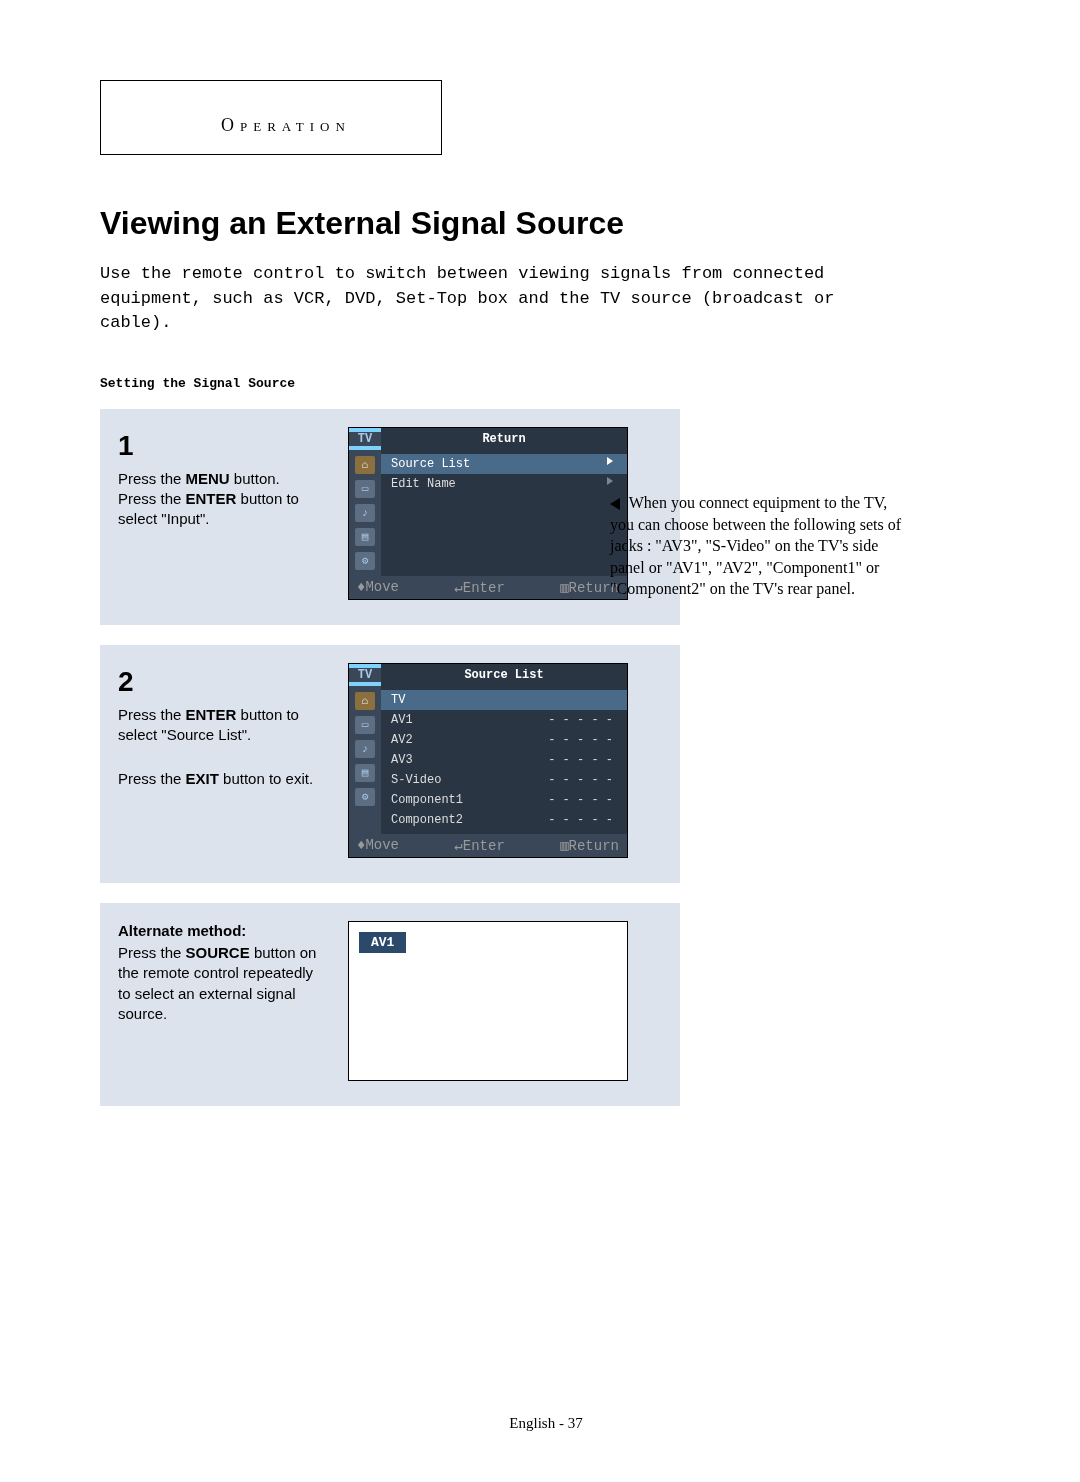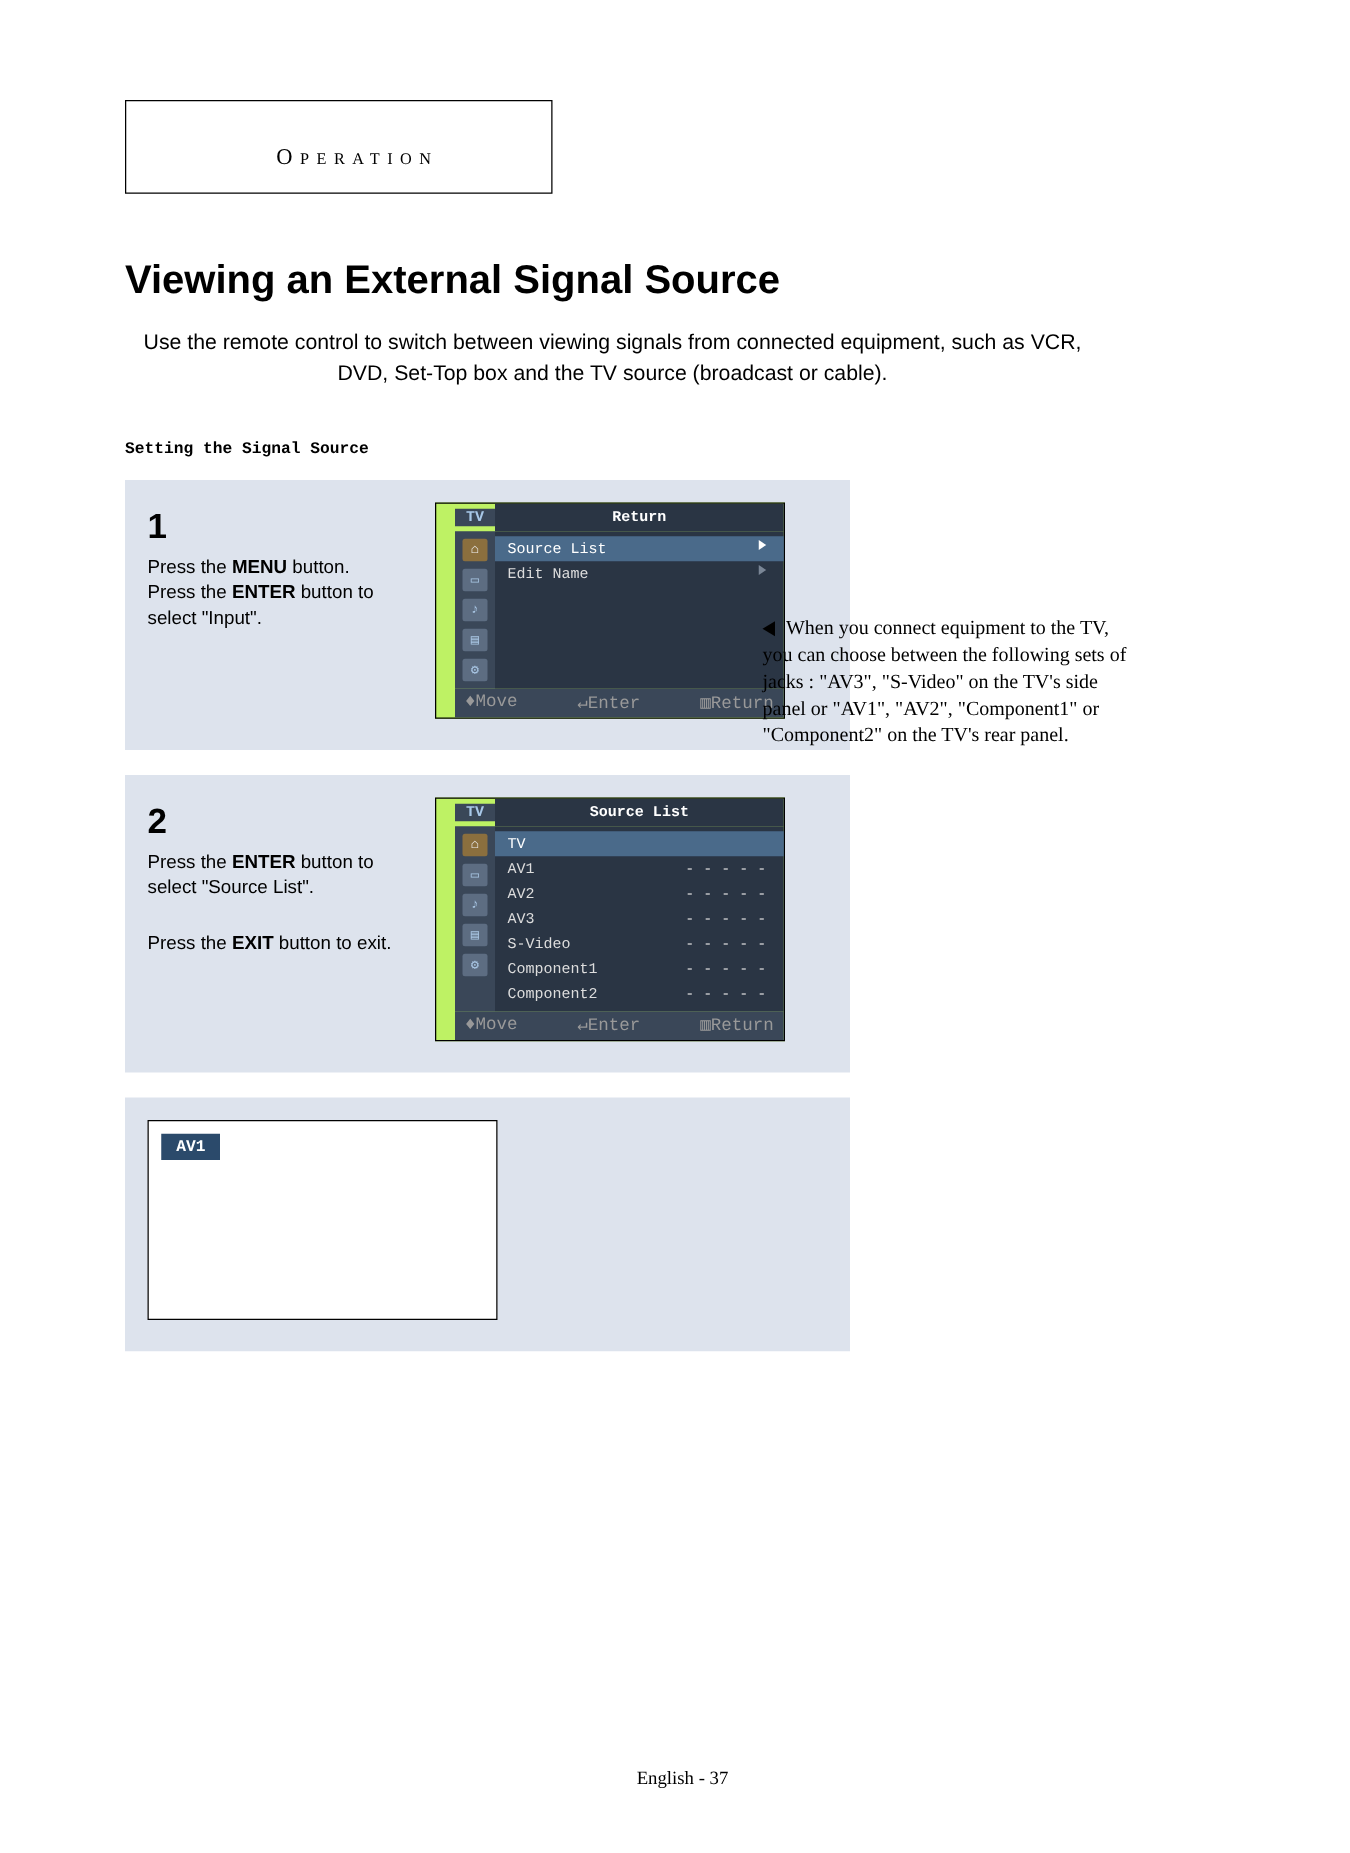--- a/index.html
+++ b/index.html
@@ -24,26 +24,25 @@
       font-variant: small-caps;
       font-family: Georgia, serif;
     }
     .main-title {
       font-family: Arial, Helvetica, sans-serif;
       font-weight: 900;
       font-size: 32px;
       margin-bottom: 20px;
     }
     .intro-text {
-      font-family: Liberation Sans, sans-serif;
+      font-family: Liberation Mono, monospace;
       font-size: 17px;
       line-height: 1.45;
       margin-bottom: 40px;
       max-width: 780px;
-      text-align: center;
     }
     .sub-heading {
       font-family: Liberation Mono, monospace;
       font-weight: 900;
       font-size: 13px;
       margin-bottom: 18px;
     }
     .step-block {
       background: #dde3ed;
       padding: 18px 18px 25px 18px;
@@ -71,26 +70,25 @@
     }
     .alt-block {
       background: #dde3ed;
       padding: 18px 18px 25px 18px;
       width: 580px;
       display: flex;
       gap: 20px;
     }
     .menu-screen {
       width: 280px;
-      background: #bef264;
+      background: #7dd3fc;
       border: 1px solid #000;
       font-family: 'Courier New', monospace;
       font-size: 12px;
       color: #fff;
-      padding-left: 15px;
     }
     .menu-header-row { display:flex; height:22px; align-items:center; }
     .menu-tv { background:#3a4758; color:#a8c8e8; width:32px; text-align:center; font-weight:bold; }
     .menu-title-cell { flex:1; background:#2a3544; text-align:center; color:#fff; font-weight:bold; line-height:22px; }
     .menu-body { display:flex; }
     .menu-icons { width:32px; background:#3a4758; display:flex; flex-direction:column; align-items:center; gap:6px; padding:6px 0; }
     .icon-sq { width:20px; height:18px; background:#5d6d82; border-radius:2px; display:flex; align-items:center; justify-content:center; color:#a9c6e4; font-size:11px; }
     .icon-sq.active { background:#8b6f3e; color:#eee; }
     .menu-list { flex:1; background:#2a3544; padding:4px 0; }
     .menu-item { display:flex; justify-content:space-between; padding:3px 14px 3px 10px; color:#ddd; }
@@ -273,20 +271,26 @@
   </div>
 </div>
 </div>
 
 <div class="side-note">
   <span class="tri-left"></span><span> When you connect equipment to the TV, you can choose between the following sets of jacks : "AV3", "S-Video" on the TV's side panel or "AV1", "AV2", "Component1" or "Component2" on the TV's rear panel.</span>
 </div>
 
 
 <div class="alt-block">
+  <div class="step-left">
+    <div class="bold" style="font-size:15px;margin-bottom:2px;">Alternate method:</div>
+    <div>
+      <span>Press the </span><span class="bold">SOURCE</span><span> button on the remote control repeatedly to select an external signal source.</span>
+    </div>
+  </div>
   <div class="step-right">
     <div class="alt-screen">
       <span class="av1-badge">AV1</span>
     </div>
   </div>
 </div>
 
 <div class="page-num">English - 37</div>
 
 

